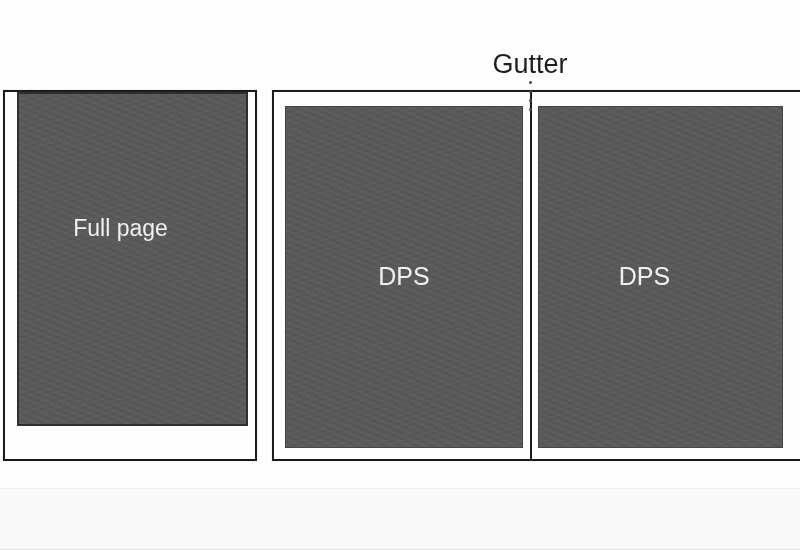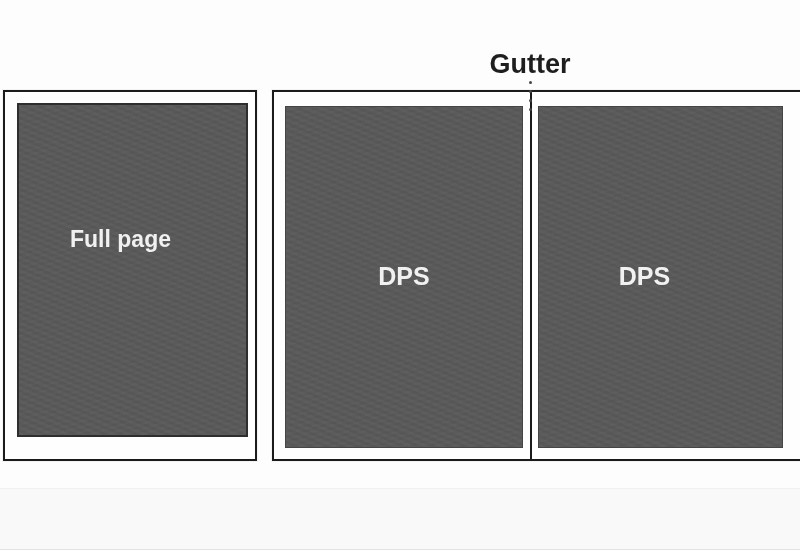--- a/index.html
+++ b/index.html
@@ -5,21 +5,21 @@
   :root {
     --background: #fdfdfd;
     --page-fill: #fefefe;
     --page-border: #1b1b1b;
     --ad-block-fill: #595959;
     --ad-block-border: #2e2e2e;
     --label-text: #f1f1f1;
     --annotation-text: #1e1e1e;
     --leader-dot: #454545;
   }
-  * { margin: 0; padding: 0; box-sizing: border-box; font-weight: bold; }
+  * { margin: 0; padding: 0; box-sizing: border-box; }
   html, body {
     width: 800px; height: 550px;
     font-family: "Liberation Sans", sans-serif;
     background: var(--background);
     overflow: hidden;
   }
   .canvas { position: absolute; left: 0; top: 0; width: 800px; height: 550px; }
 
   
   .gutter-label {
@@ -60,21 +60,21 @@
     background: var(--ad-block-fill);
     overflow: hidden;
   }
   .ad::before { 
     content: ""; position: absolute; inset: 0; pointer-events: none;
     background:
       repeating-linear-gradient(23deg,  rgba(255,255,255,0.02) 0 3px, rgba(0,0,0,0.02) 3px 6px),
       repeating-linear-gradient(-17deg, rgba(255,255,255,0.012) 0 2px, rgba(0,0,0,0.015) 2px 5px);
   }
   .ad-full {
-    left: 12px; top: 11px; width: 231px; height: 334px;
+    left: 12px; top: 0; width: 231px; height: 334px;
     border: 2px solid var(--ad-block-border);
   }
   .ad-dps-left  { left: 11px;  top: 14px; width: 238px; height: 342px; border: 1px solid rgba(0,0,0,0.22); }
   .ad-dps-right { left: 264px; top: 14px; width: 245px; height: 342px; border: 1px solid rgba(0,0,0,0.22); }
 
   
   .ad-label {
     position: absolute; left: 0; width: 100%;
     text-align: center; color: var(--label-text); z-index: 2;
   }

